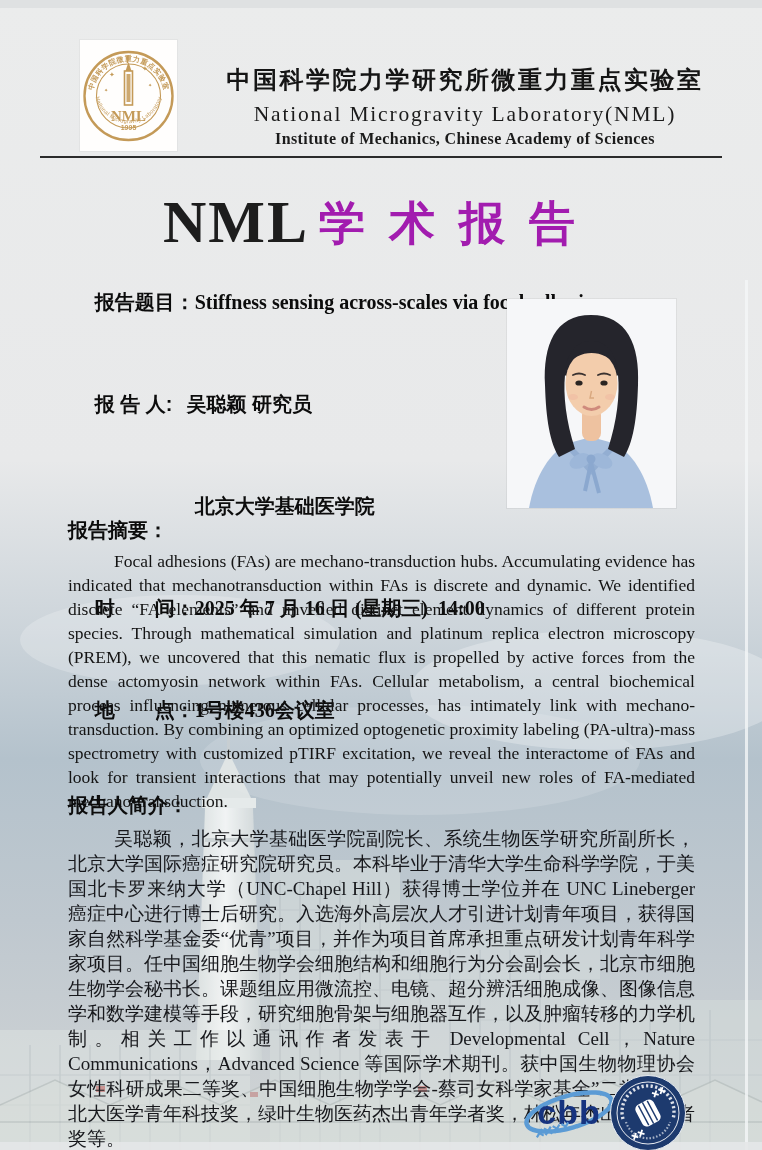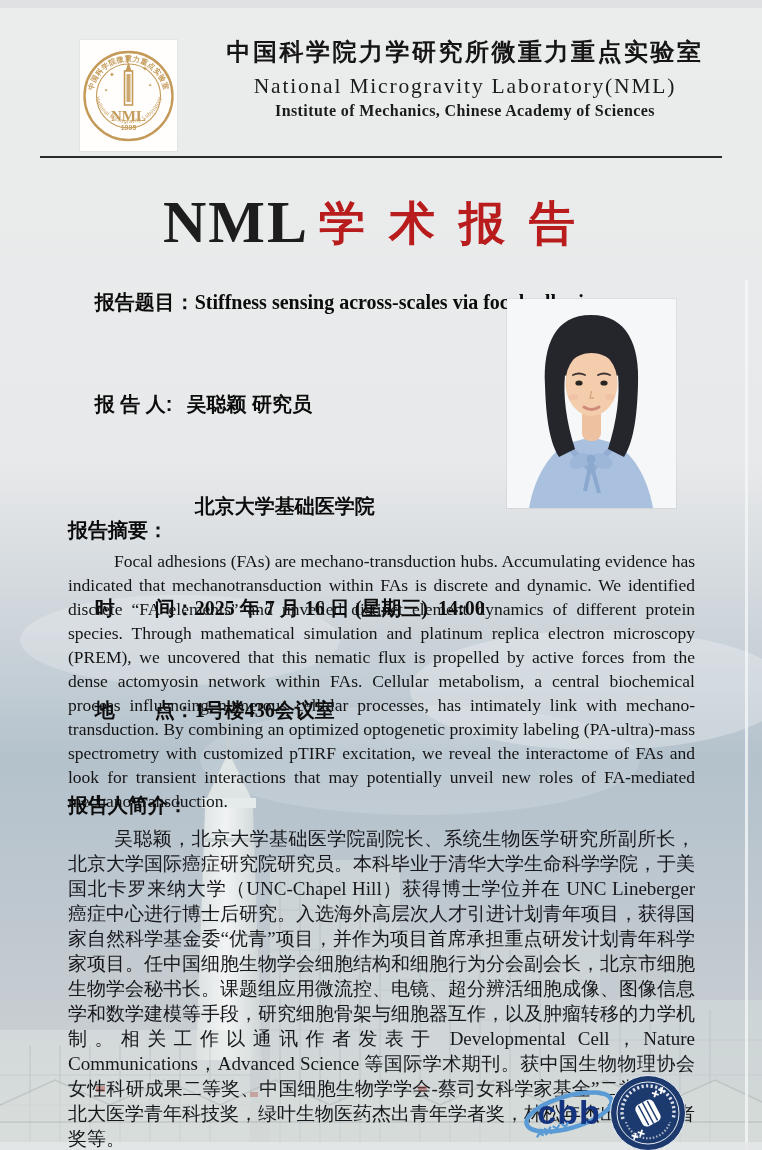--- a/index.html
+++ b/index.html
@@ -5,31 +5,31 @@
   html,body{margin:0;padding:0;background:#9aa3a9;}
   .page{
     position:relative; width:762px; height:1150px; margin:0 auto;
     overflow:hidden; background:#e9eaeb;
     font-family:"Liberation Sans", sans-serif; color:#1b1b1b;
   }
   .bg{position:absolute;left:0;top:0;width:762px;height:1150px;}
 
   
   .seal-box{position:absolute;left:80px;top:40px;width:97px;height:111px;background:#fffefd;box-shadow:0 0 0 1px rgba(0,0,0,0.03);}
-  .org-block{position:absolute;left:205px;top:36px;width:520px;text-align:center;}
+  .org-block{position:absolute;left:205px;top:64px;width:520px;text-align:center;}
   .org-cn{font-size:24px;font-weight:bold;letter-spacing:2.5px;color:#151515;white-space:nowrap;}
   .org-en1{font-family:"Liberation Serif", serif;font-size:21.5px;font-weight:normal;letter-spacing:1.8px;margin-top:6px;white-space:nowrap;}
   .org-en2{font-family:"Liberation Serif", serif;font-size:16px;font-weight:bold;letter-spacing:0.4px;margin-top:3px;white-space:nowrap;}
   .divider{position:absolute;left:40px;right:40px;top:156px;height:2px;background:#2b2b2b;}
   .contact{position:absolute;left:0;top:164px;width:100%;text-align:center;font-size:17px;font-weight:bold;color:#141414;white-space:pre;}
 
   
   .banner{position:absolute;left:0;top:188px;width:100%;text-align:center;white-space:nowrap;}
   .banner-latin{font-family:"Liberation Serif", serif;font-size:60px;font-weight:bold;color:#1d1d1d;letter-spacing:2px;}
-  .banner-cjk{font-family:"Liberation Serif", serif;font-size:46px;font-weight:bold;color:#b91c1c;letter-spacing:24px;margin-left:10px;position:relative;top:-3px;}
+  .banner-cjk{font-family:"Liberation Serif", serif;font-size:46px;font-weight:bold;color:#a21caf;letter-spacing:24px;margin-left:10px;position:relative;top:-3px;}
 
   
   .details{position:absolute;left:68px;top:260px;width:630px;}
   .row{margin-bottom:16px;line-height:28px;white-space:pre;}
   .row-label{font-size:20px;font-weight:bold;color:#0c0c0c;}
   .row-value{font-size:20px;font-weight:bold;color:#0c0c0c;}
   .serifv{font-family:"Liberation Serif", serif;}
   .affil{padding-left:100px;}
 
   

